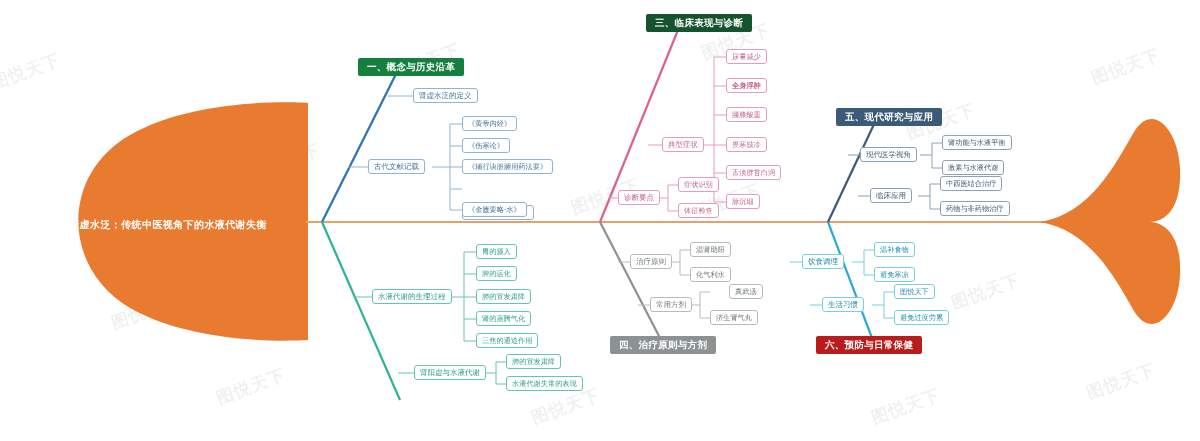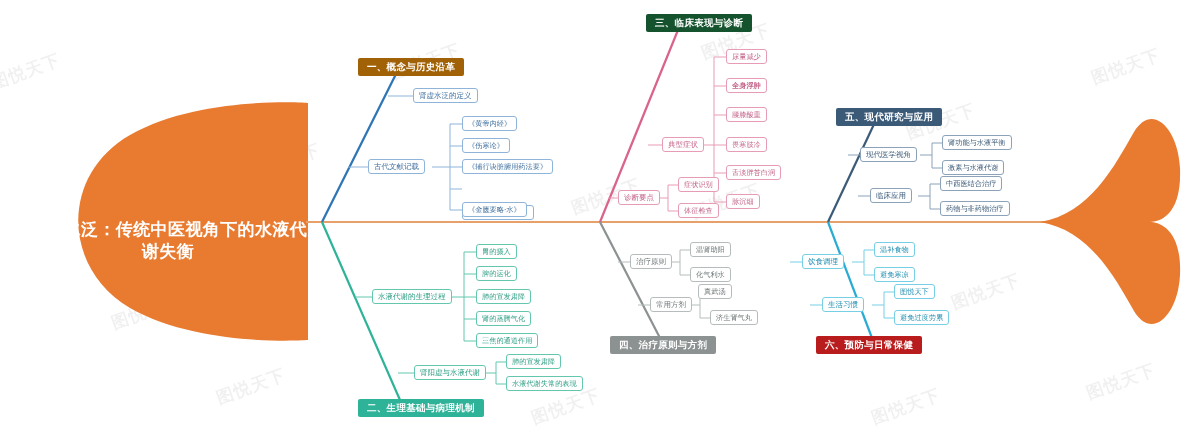--- a/index.html
+++ b/index.html
@@ -20,21 +20,21 @@
   }
 
   
   #skeleton { position:absolute; inset:0; z-index:2; }
 
   
   .head-title {
     position:absolute; z-index:5;
     left:28px; top:218px; width:280px;
     text-align:center; color:#ffffff;
-    font-size:17px; font-weight:700; letter-spacing:.4px;
+    font-size:10px; font-weight:700; letter-spacing:.4px;
     line-height:1.3;
   }
 
   
   .chip {
     position:absolute; z-index:6;
     color:#fff; font-size:9.5px; font-weight:700;
     padding:4px 9px; border-radius:2px; white-space:nowrap;
     letter-spacing:.3px; line-height:1;
   }
@@ -186,22 +186,21 @@
       <line x1="810" y1="305" x2="822" y2="305"></line>
       <line x1="872" y1="305" x2="884" y2="305"></line>
       <line x1="884" y1="292" x2="884" y2="318"></line>
       <line x1="884" y1="292" x2="894" y2="292"></line>
       <line x1="884" y1="318" x2="894" y2="318"></line>
     </g>
   </svg>
 
   <div class="head-title">肾虚水泛：传统中医视角下的水液代谢失衡</div>
 
-  <div class="chip" style="left:358px; top:58px;  background:#a16207;">一、概念与历史沿革</div>
-  <div class="chip" style="left:358px; top:399px; background:#2EB398;">二、生理基础与病理机制</div>
+  <div class="chip" style="left:358px; top:58px;  background:#15803d;">一、概念与历史沿革</div>
   <div class="chip" style="left:646px; top:14px;  background:#14532d;">三、临床表现与诊断</div>
   <div class="chip" style="left:610px; top:336px; background:#8C9192;">四、治疗原则与方剂</div>
   <div class="chip" style="left:836px; top:108px; background:#3B5A78;">五、现代研究与应用</div>
   <div class="chip" style="left:816px; top:336px; background:#b91c1c;">六、预防与日常保健</div>
 
   <div class="node l1 c-blue" style="left:413px; top:88px;">肾虚水泛的定义</div>
   <div class="node l1 c-blue" style="left:368px; top:159px;">古代文献记载</div>
   <div class="node l2 c-blue" style="left:462px; top:116px;">《黄帝内经》</div>
   <div class="node l2 c-blue" style="left:462px; top:138px;">《伤寒论》</div>
   <div class="node l2 c-blue" style="left:462px; top:159px;">《辅行诀脏腑用药法要》</div>
@@ -229,21 +228,21 @@
 
   <div class="node l1 c-pink" style="left:618px; top:190px;">诊断要点</div>
   <div class="node l2 c-pink" style="left:678px; top:177px;">症状识别</div>
   <div class="node l2 c-pink" style="left:678px; top:203px;">体征检查</div>
 
   <div class="node l1 c-gray" style="left:630px; top:254px;">治疗原则</div>
   <div class="node l2 c-gray" style="left:690px; top:242px;">温肾助阳</div>
   <div class="node l2 c-gray" style="left:690px; top:267px;">化气利水</div>
 
   <div class="node l1 c-gray" style="left:650px; top:297px;">常用方剂</div>
-  <div class="node l2 c-gray" style="left:698px; top:284px;">真武汤</div>
+  <div class="node l2 c-gray" style="left:729px; top:284px;">真武汤</div>
   <div class="node l2 c-gray" style="left:710px; top:310px;">济生肾气丸</div>
 
   <div class="node l1 c-navy" style="left:860px; top:147px;">现代医学视角</div>
   <div class="node l2 c-navy" style="left:942px; top:135px;">肾功能与水液平衡</div>
   <div class="node l2 c-navy" style="left:942px; top:160px;">激素与水液代谢</div>
 
   <div class="node l1 c-navy" style="left:870px; top:188px;">临床应用</div>
   <div class="node l2 c-navy" style="left:940px; top:176px;">中西医结合治疗</div>
   <div class="node l2 c-navy" style="left:940px; top:201px;">药物与非药物治疗</div>
 

